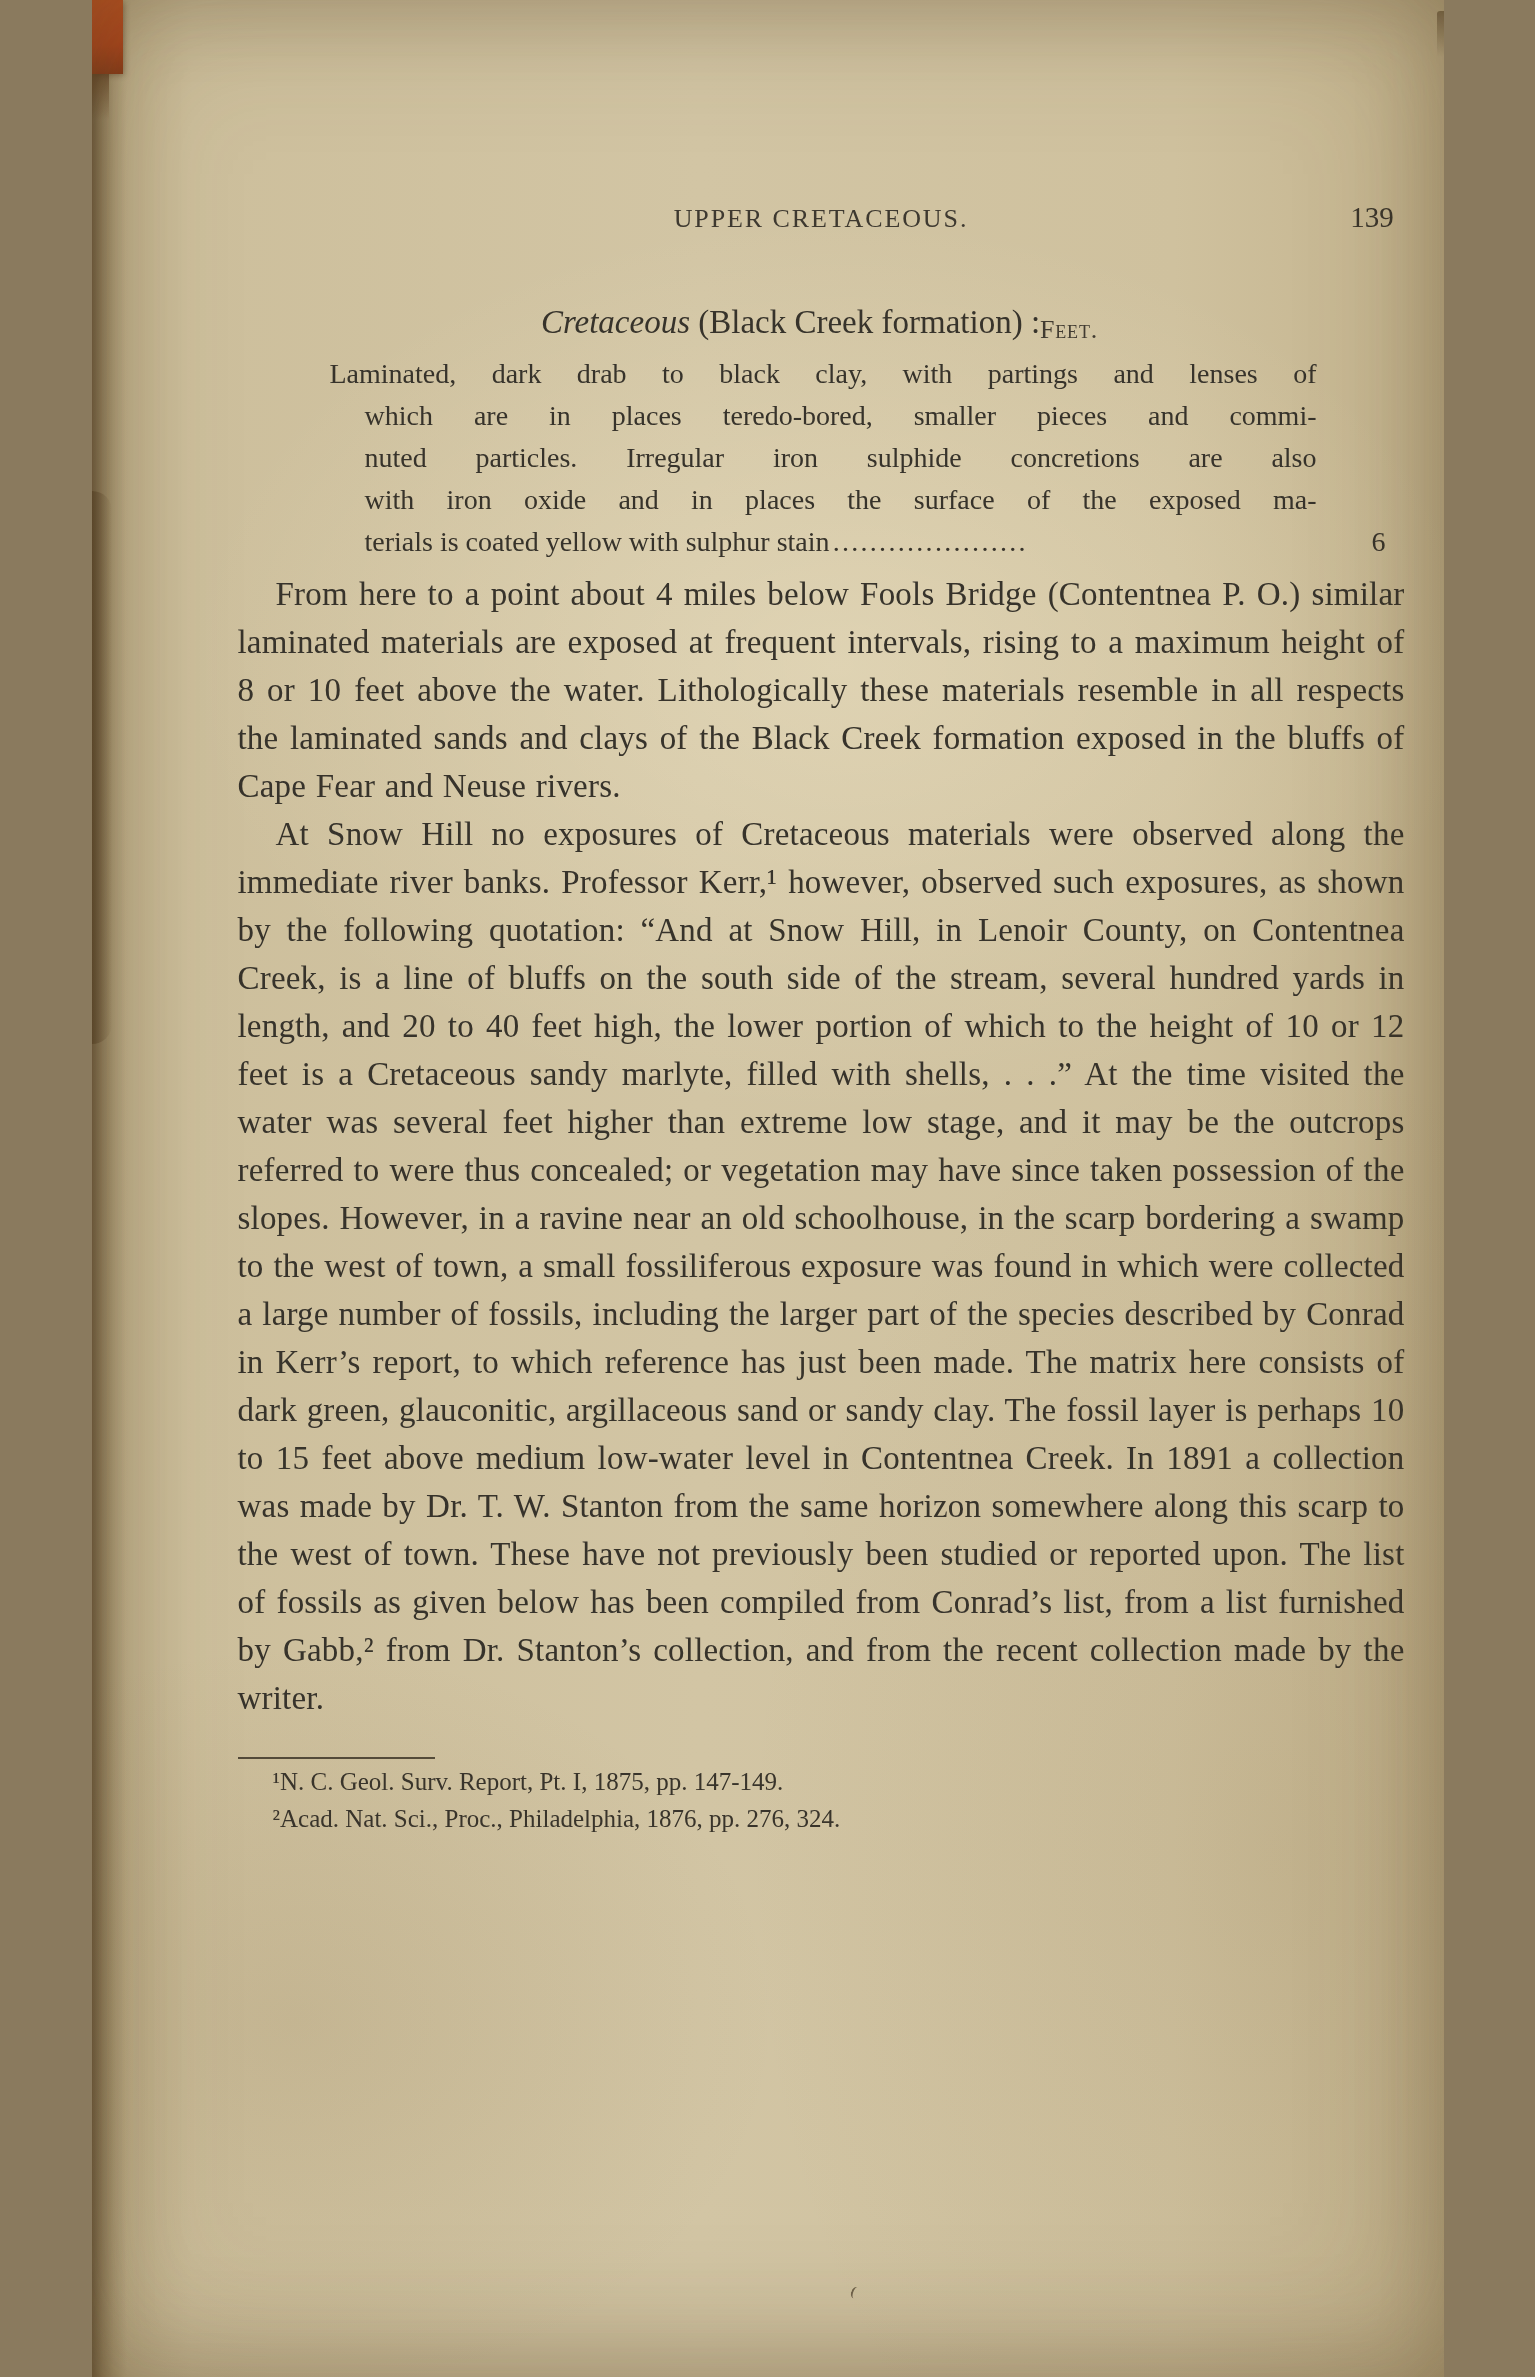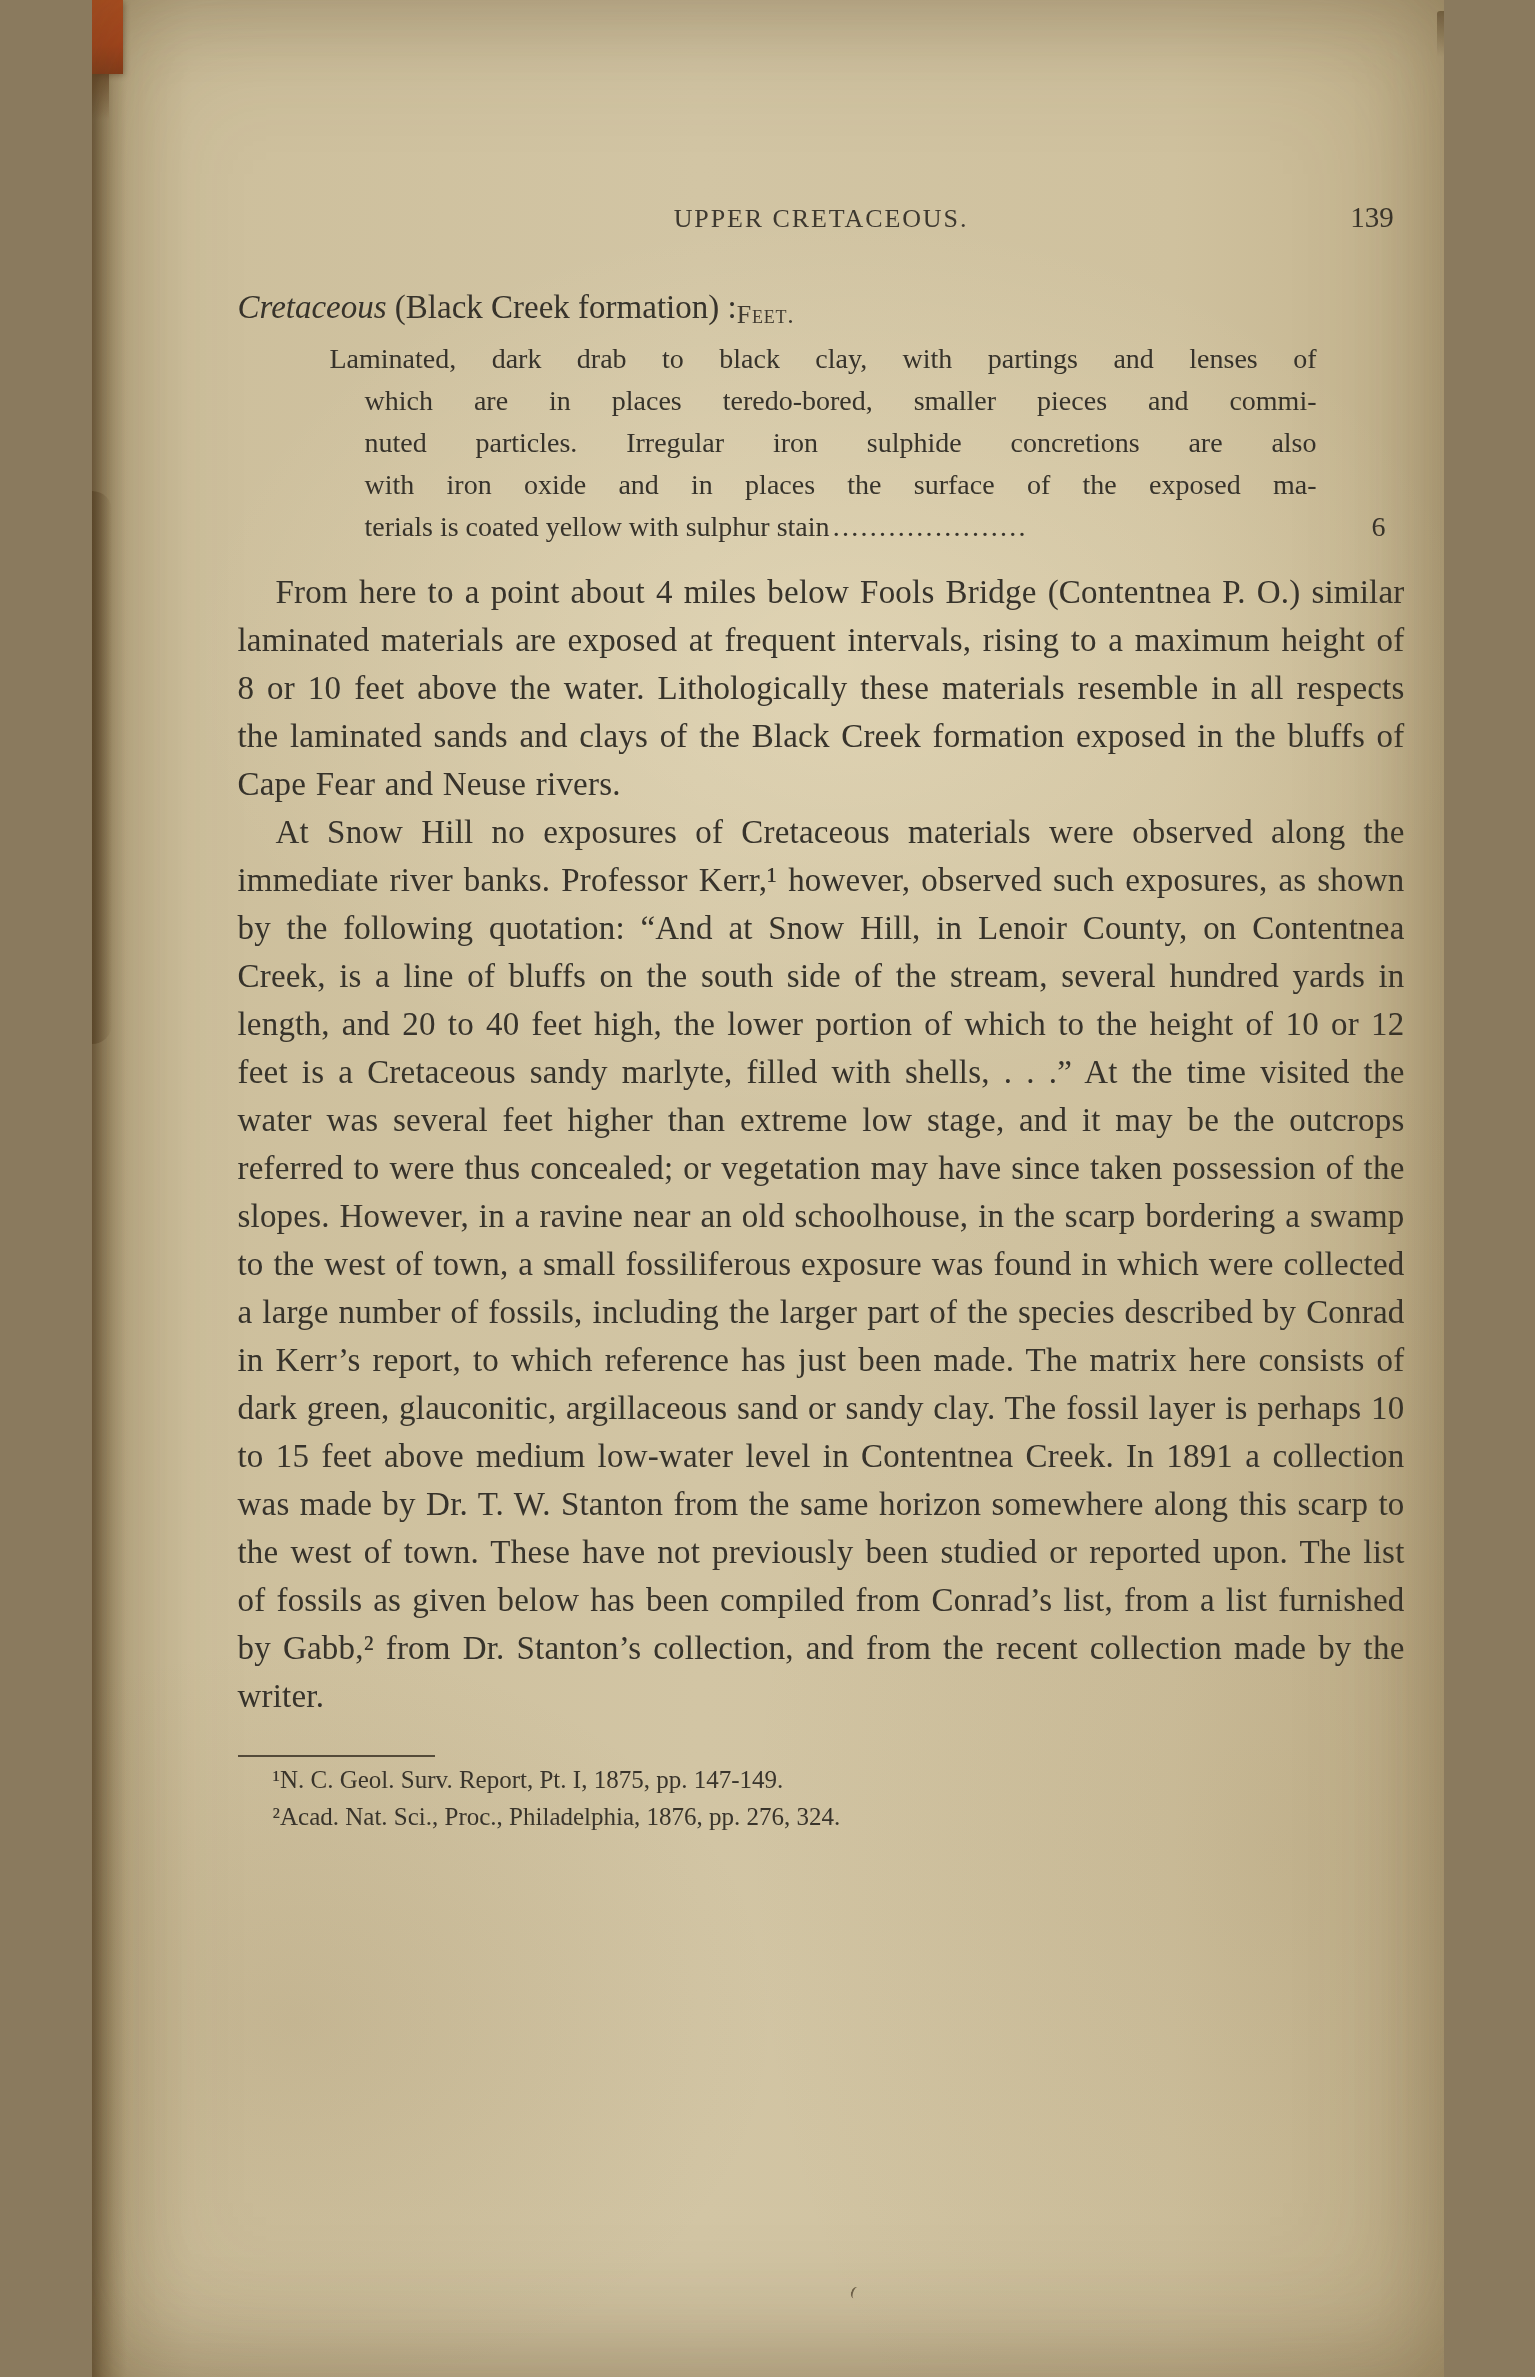--- a/index.html
+++ b/index.html
@@ -51,33 +51,33 @@
   }
   .content{position:absolute;left:146px;top:0;width:1167px;}
 
   .running-head{position:relative;margin-top:204px;height:35px;}
   .head-title{
     position:absolute;left:0;right:0;text-align:center;
     font-size:26px;letter-spacing:1.9px;color:#3e3930;font-weight:400;
   }
   .page-num{position:absolute;right:10.8px;top:-3.1px;font-size:29px;color:#3a352c;}
 
-  .lead-row{display:flex;justify-content:flex-start;align-items:baseline;margin-top:48px;font-size:33px;line-height:40px;}
+  .lead-row{display:flex;justify-content:center;align-items:baseline;margin-top:63px;font-size:33px;line-height:40px;}
   .italic{font-style:italic;}
   .feet-label{font-variant:small-caps;font-size:26px;letter-spacing:0.8px;color:#413b31;padding-right:3.1px;position:relative;top:4.6px;}
 
   .strat{margin-top:7.7px;margin-left:127px;font-size:28px;line-height:42px;color:#37332b;}
   .strat-line{width:952px;text-align:justify;text-align-last:justify;white-space:nowrap;}
   .strat-line.first{margin-left:-35px;width:987px;}
   .strat-last{display:flex;align-items:flex-start;width:1021px;white-space:nowrap;}
   .leaders{letter-spacing:2.3px;overflow:hidden;margin-left:3.1px;}
   .feet-value{margin-left:auto;padding-left:15.4px;}
 
   .body-para{margin:0;font-size:33px;line-height:48px;text-align:justify;text-indent:38px;letter-spacing:0.2px;word-spacing:1.2px;}
-  .body-para.first{margin-top:20px;}
+  .body-para.first{margin-top:7px;}
 
   .footnote-rule{margin-top:35px;width:197px;border-top:2.3px solid rgba(62,54,40,0.85);}
   .footnote{margin-left:35px;margin-top:7px;font-size:25px;line-height:31px;color:#39342b;}
   .footnote + .footnote{margin-top:6.1px;}
 </style>
 </head>
 <body>
 
 <div class="page">
   <div class="edge-left"></div>

